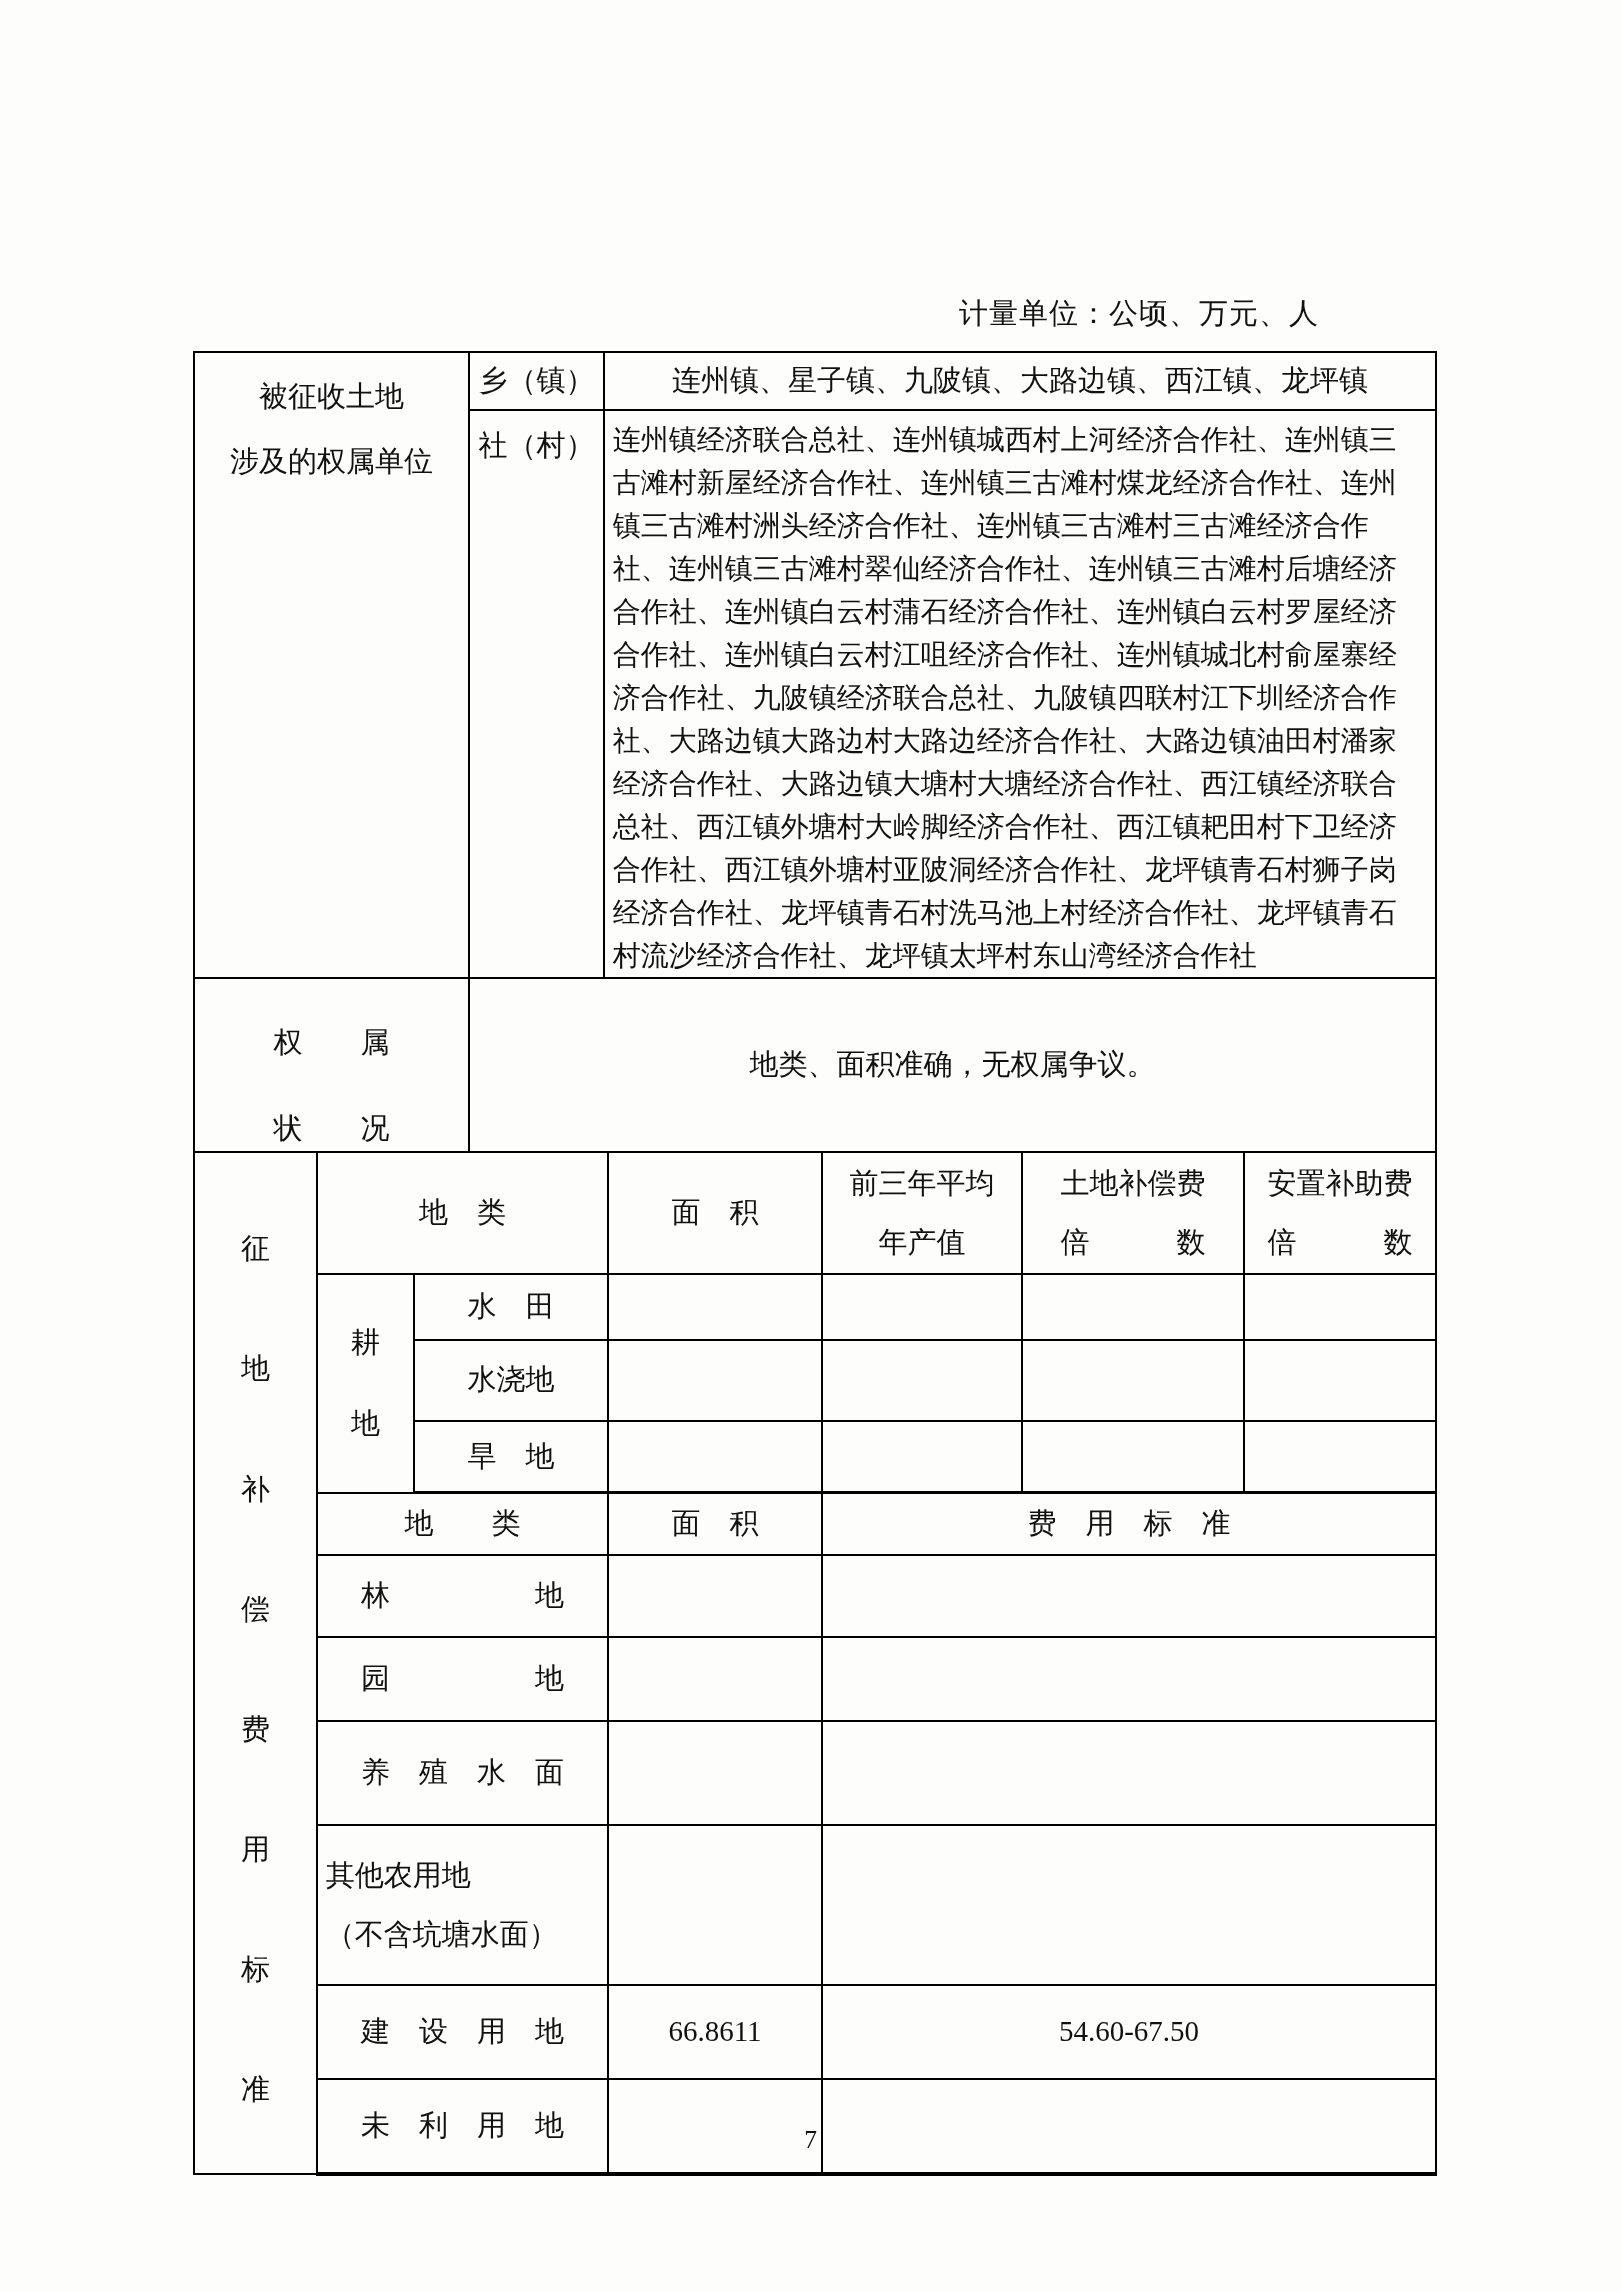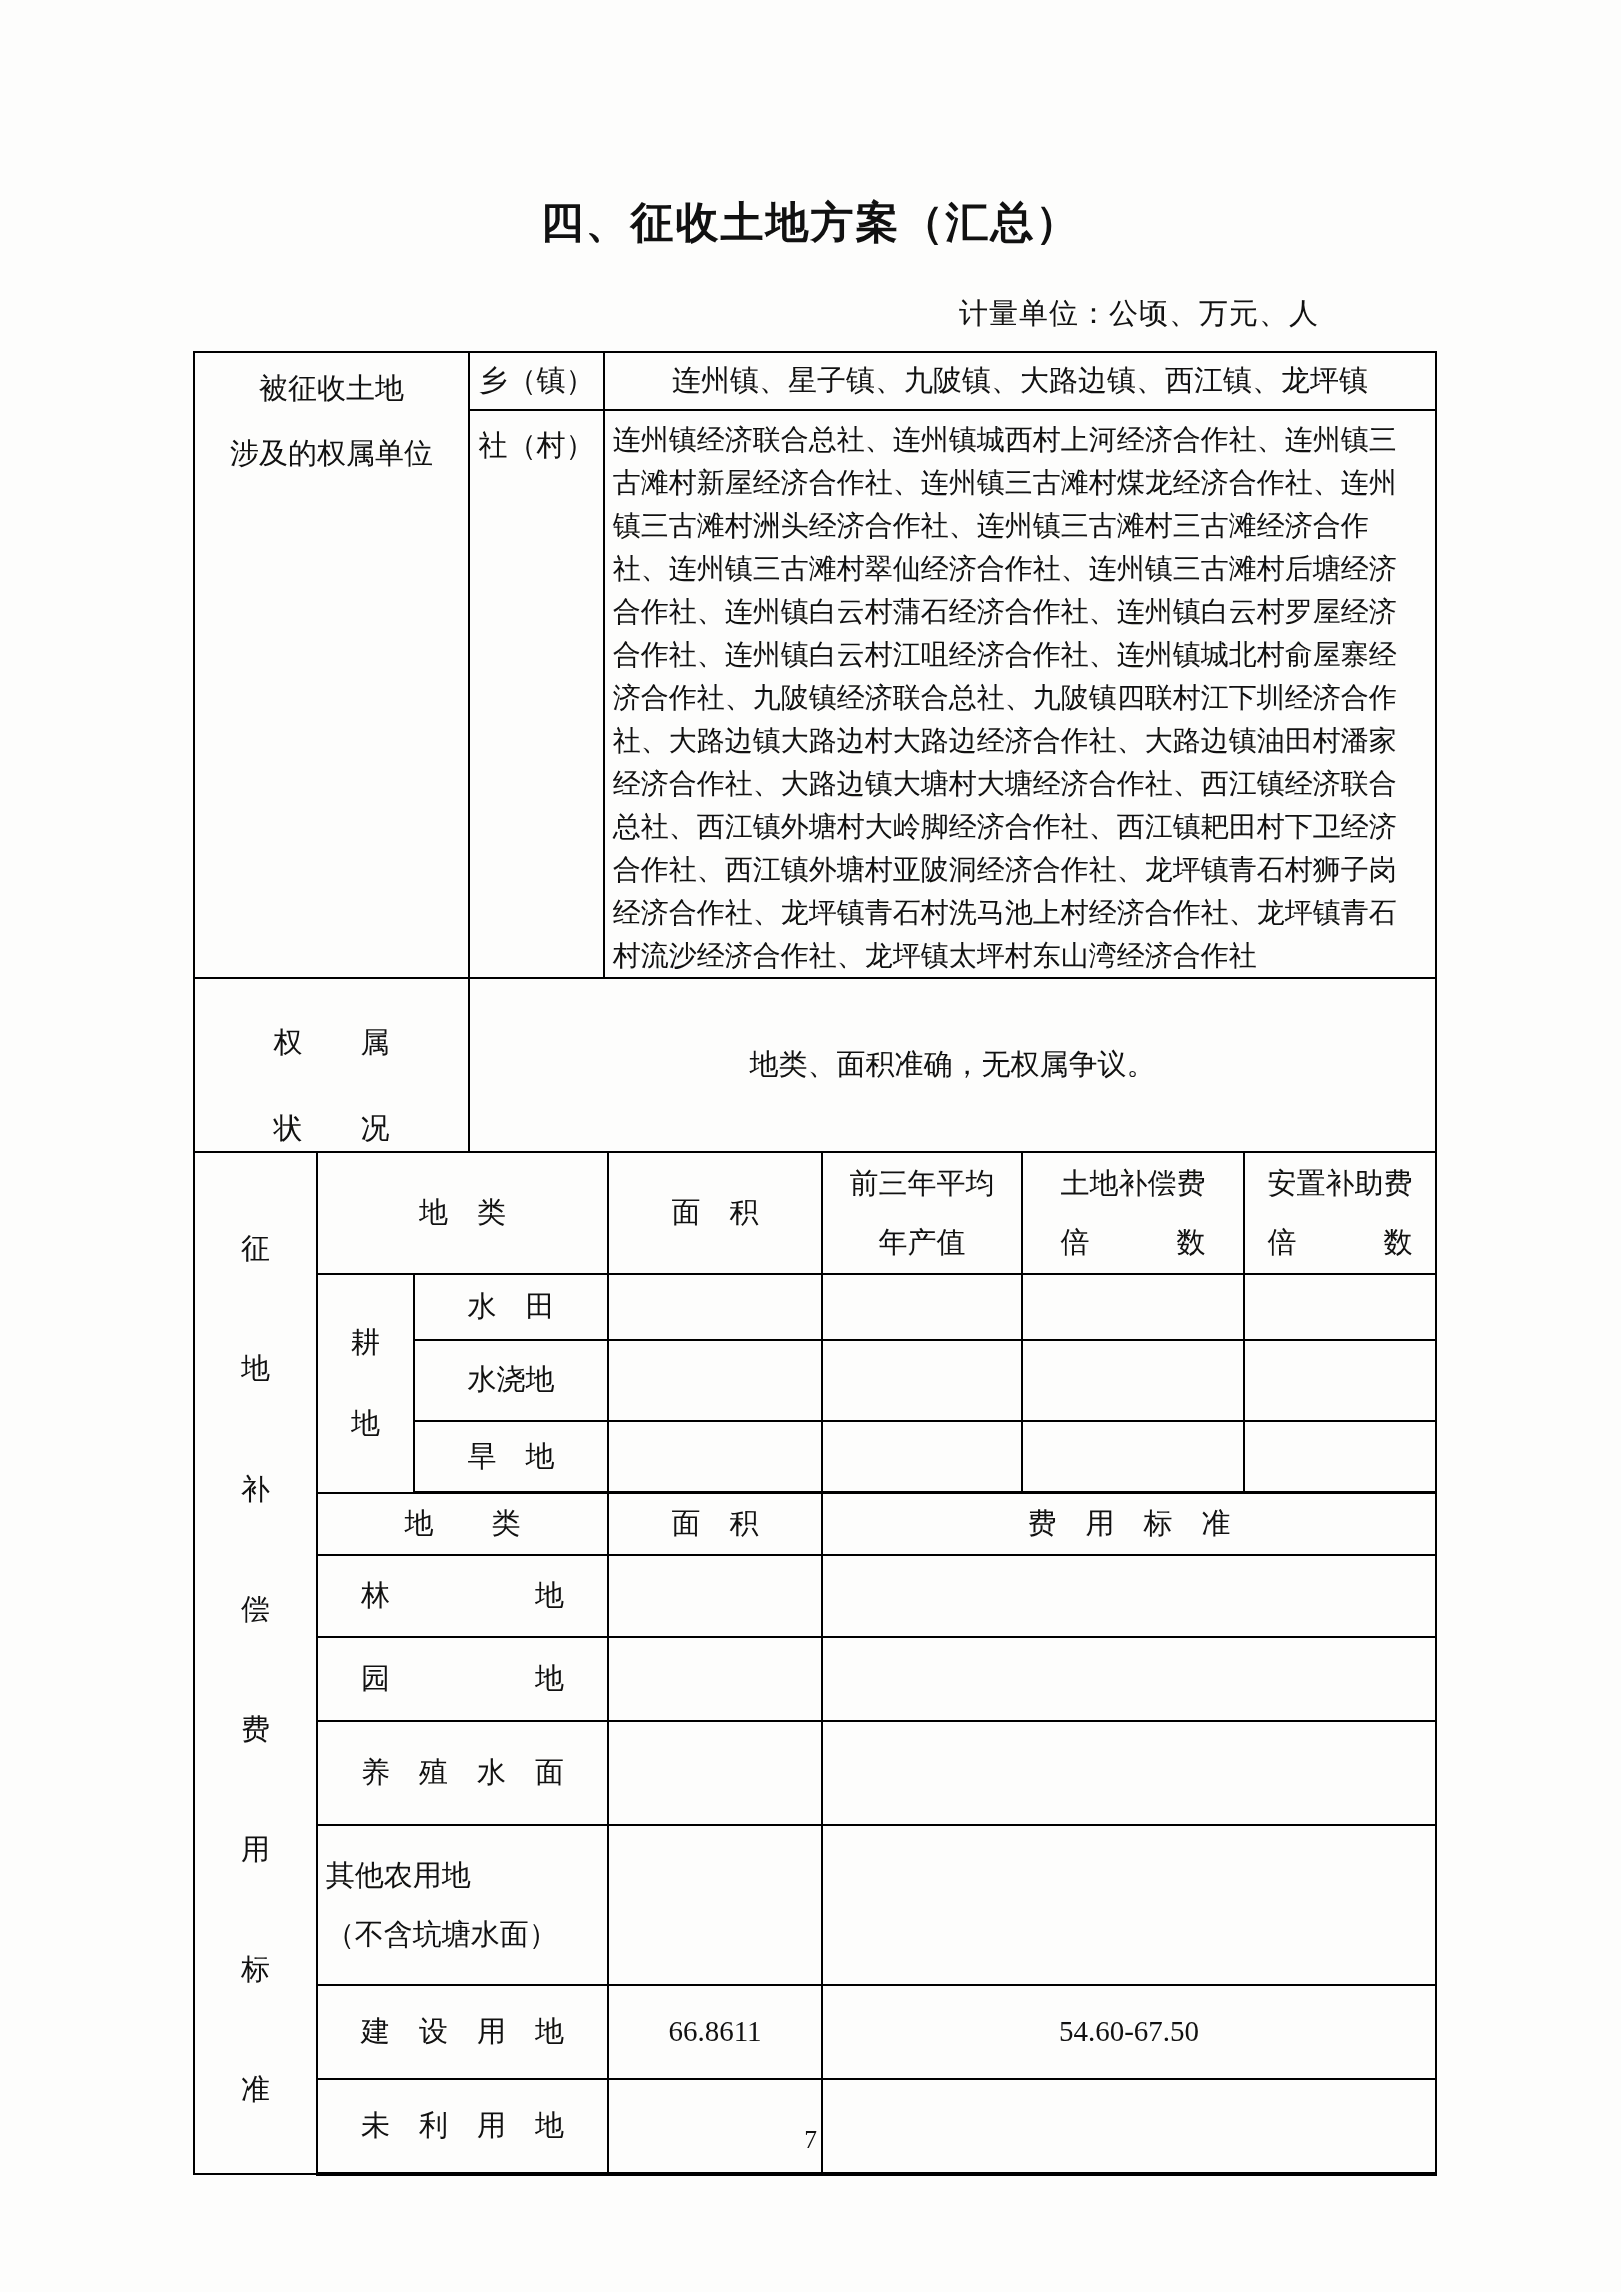--- a/index.html
+++ b/index.html
@@ -24,21 +24,21 @@
   }
   .tables { position:absolute; left:193px; top:351px; width:1243px; }
   table { border-collapse:collapse; table-layout:fixed; width:1243px; }
   td {
     border:2px solid #000;
     text-align:center; vertical-align:middle;
     font-size:29px; padding:0;
     overflow:hidden;
   }
   
-  .owner-label { vertical-align:top; padding-top:3px; line-height:65px; }
+  .owner-label { vertical-align:top; padding-top:11px; line-height:65px; }
   .vtop { vertical-align:top; }
   .key-cell { padding-top:15.7px; line-height:37px; }
   .para-cell { padding:0; }
   .para {
     width:810px;
     margin:6.9px 0 0 7.8px;
     text-align:left;
     font-size:28px;
     line-height:43px;
   }
@@ -68,21 +68,20 @@
   .page-num {
     position:absolute; top:2125px; left:0; width:100%;
     text-align:center; font-size:25.5px;
   }
 </style>
 </head>
 <body>
 
 <div class="page">
 
-  <div class="doc-title">四、征收土地方案（汇总）</div>
   <div class="unit-note">计量单位：公顷、万元、人</div>
 
   <div class="tables">
 
     <table class="t-upper">
       <colgroup>
           <col style="width:275px">
           <col style="width:135px">
           <col style="width:832px">
         </colgroup>

